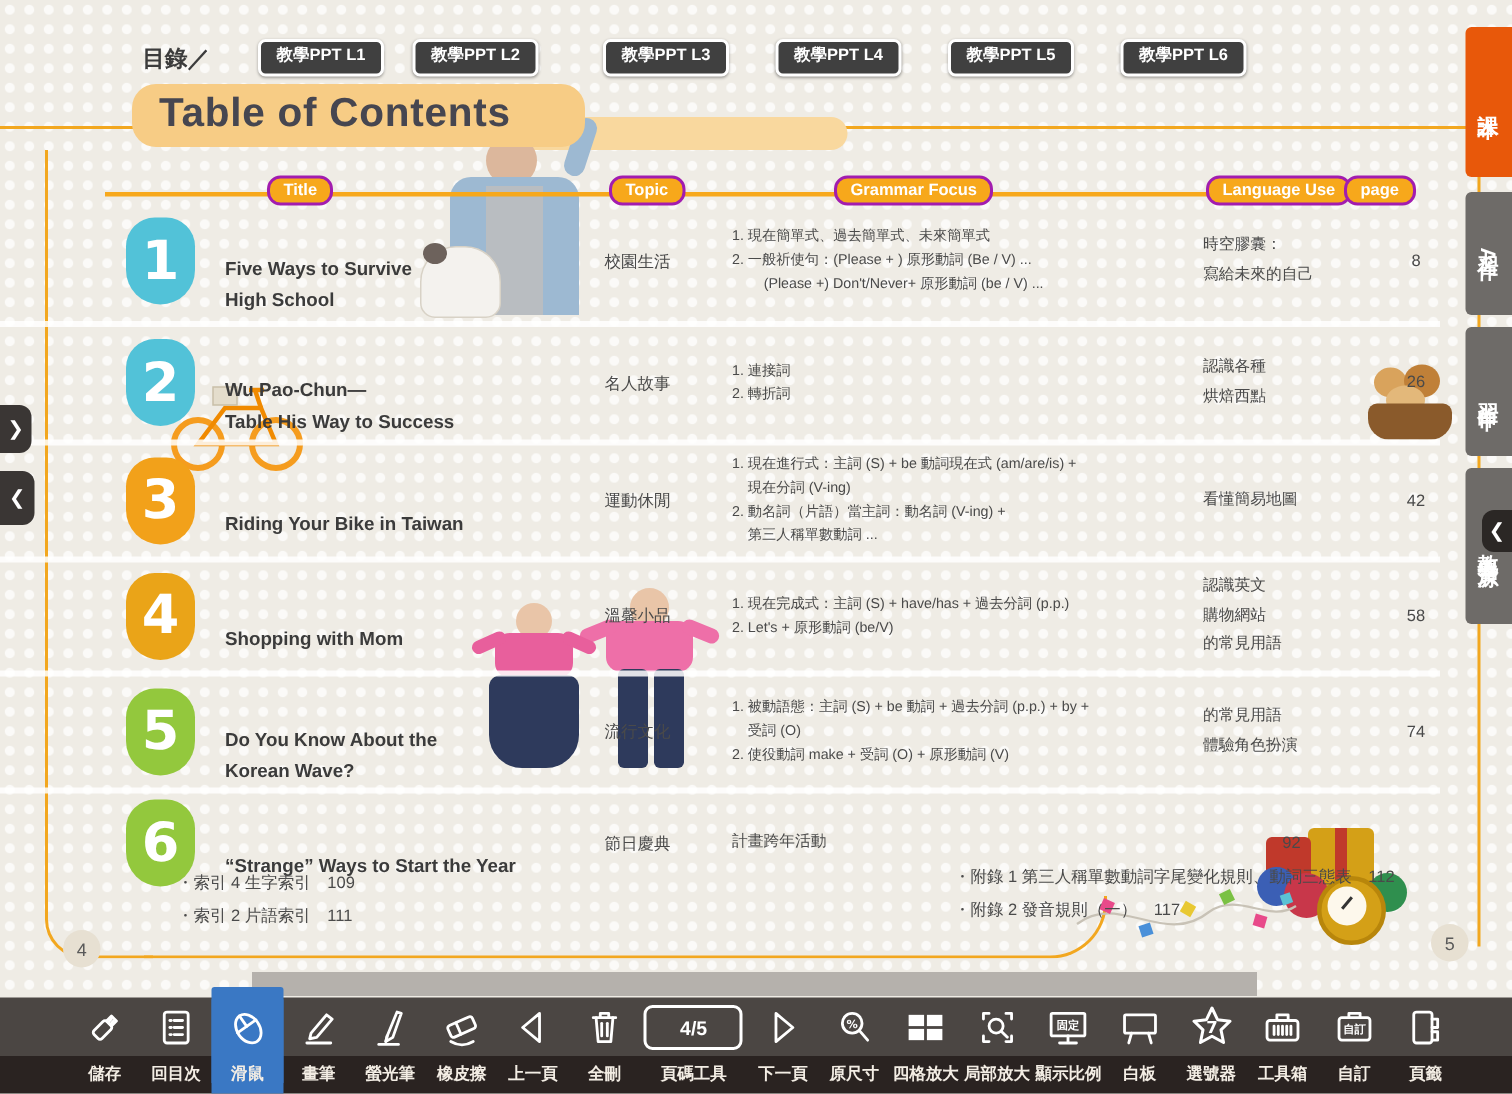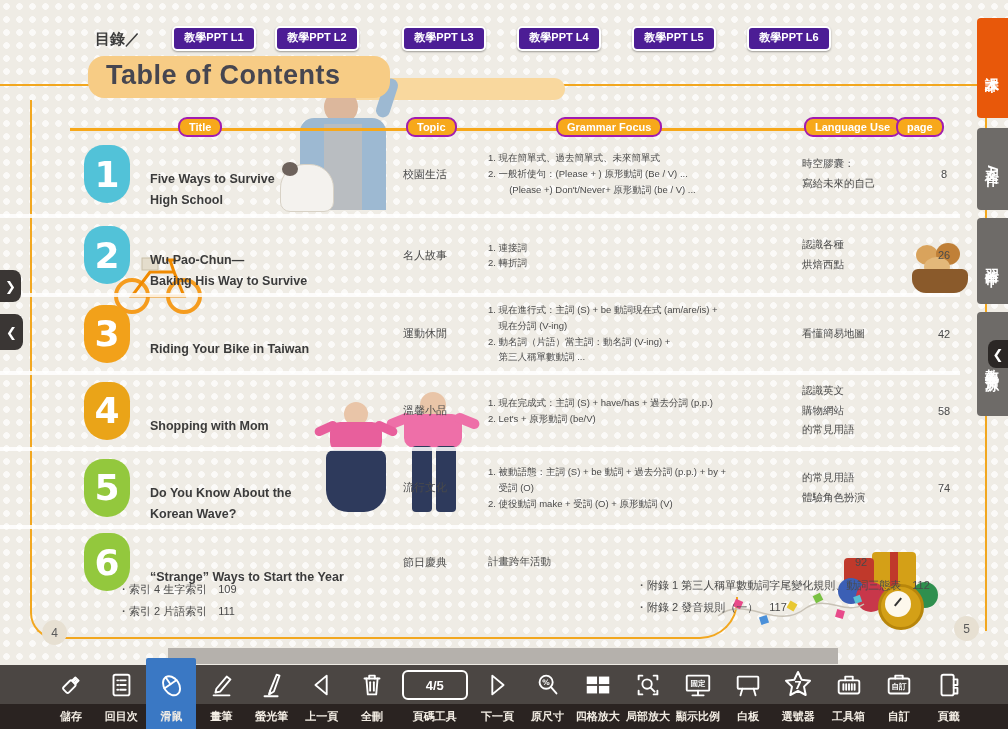--- a/index.html
+++ b/index.html
@@ -8,21 +8,21 @@
        background-color:#efece5;
        background-image:radial-gradient(circle,rgba(255,255,255,.75) 3px,transparent 3.6px);
        background-size:13px 13px;}
   .abs{position:absolute;}
   
   .catalog{left:95px;top:30px;font-size:15px;font-weight:bold;color:#3c3c3c;z-index:4;}
   .hline{left:0;top:84px;width:986px;height:2px;background:#f2a71f;z-index:1;}
   .banner-ext{left:330px;top:78px;width:235px;height:22px;background:#f9d89e;border-radius:12px;z-index:1;}
   .banner{left:88px;top:56px;width:302px;height:42px;background:#f7cc85;border-radius:16px;z-index:2;}
   .banner .t{position:absolute;left:18px;top:4px;font-size:27px;font-weight:bold;color:#464650;letter-spacing:.5px;}
-  .pptbtn{top:26px;width:80px;height:21px;background:#4c1d95;border:2px solid #fff;border-radius:5px;
+  .pptbtn{top:26px;width:80px;height:21px;background:#404040;border:2px solid #fff;border-radius:5px;
           color:#fff;font-size:11px;font-weight:bold;text-align:center;line-height:19px;z-index:4;
           box-shadow:0 1px 2px rgba(0,0,0,.35);cursor:pointer;}
   
   .rule{left:70px;top:128px;width:866px;height:2.5px;background:#f7a81b;z-index:3;}
   .colpill{top:117px;background:#f7a81b;color:#fff;font-size:11px;font-weight:bold;border-radius:9px;
            padding:2px 9px;z-index:4;border:2px solid #a21caf;}
   
   .frameA{left:30px;top:100px;width:70px;height:537px;border-left:2px solid #f2a71f;border-bottom:2px solid #f2a71f;border-bottom-left-radius:26px;z-index:0;}
   .frameB{left:96px;top:597px;width:640px;height:40px;border-bottom:2px solid #f2a71f;border-right:2px solid #f2a71f;border-bottom-right-radius:38px;z-index:0;}
   .frameR{left:985px;top:95px;width:2px;height:536px;background:#f2a71f;z-index:0;}
@@ -156,21 +156,21 @@
     <div class="grammar">1. 現在簡單式、過去簡單式、未來簡單式
 2. 一般祈使句：(Please + ) 原形動詞 (Be / V) ...
         (Please +) Don't/Never+ 原形動詞 (be / V) ...</div>
     <div class="lang">時空膠囊：
 寫給未來的自己</div>
     <div class="pg">8</div>
   </div>
   <div class="row" style="min-height:66px">
     <div class="num" style="background: rgb(82, 194, 216);">2</div>
     <div class="title">Wu Pao-Chun—
-Baking His Way to Survive</div>
+Table His Way to Success</div>
     <div class="topic">名人故事</div>
     <div class="grammar">1. 連接詞
 2. 轉折詞</div>
     <div class="lang">認識各種
 烘焙西點</div>
     <div class="pg">26</div>
   </div>
   <div class="row" style="min-height:74px">
     <div class="num" style="background: rgb(242, 161, 26);">3</div>
     <div class="title">Riding Your Bike in Taiwan</div>
@@ -291,20 +291,32 @@
     <div class="ic">
       <svg class="tico" width="30" height="30" viewBox="0 0 32 32">
           <path d="M14,22 L21,5 L24,6 L18,23 L13,26 Z"></path>
           <line x1="13" y1="26" x2="14" y2="22"></line>
           <line x1="8" y1="28" x2="22" y2="28"></line>
         </svg>
     </div>
       <div class="lb">螢光筆</div>
   </div>
 
+  <div class="tool">
+    <div class="ic">
+      <svg class="tico" width="30" height="30" viewBox="0 0 32 32">
+          <g transform="rotate(-24 16 15)">
+            <rect x="6" y="11" width="19" height="9" rx="2"></rect>
+            <line x1="13" y1="11" x2="13" y2="20"></line>
+          </g>
+          <path d="M8,26 C13,29 19,29 24,26"></path>
+        </svg>
+    </div>
+      <div class="lb">橡皮擦</div>
+  </div>
 
   <div class="tool">
     <div class="ic">
       <svg class="tico" width="30" height="30" viewBox="0 0 32 32">
           <polygon points="21,6 9,16 21,26"></polygon>
         </svg>
     </div>
       <div class="lb">上一頁</div>
   </div>
 

